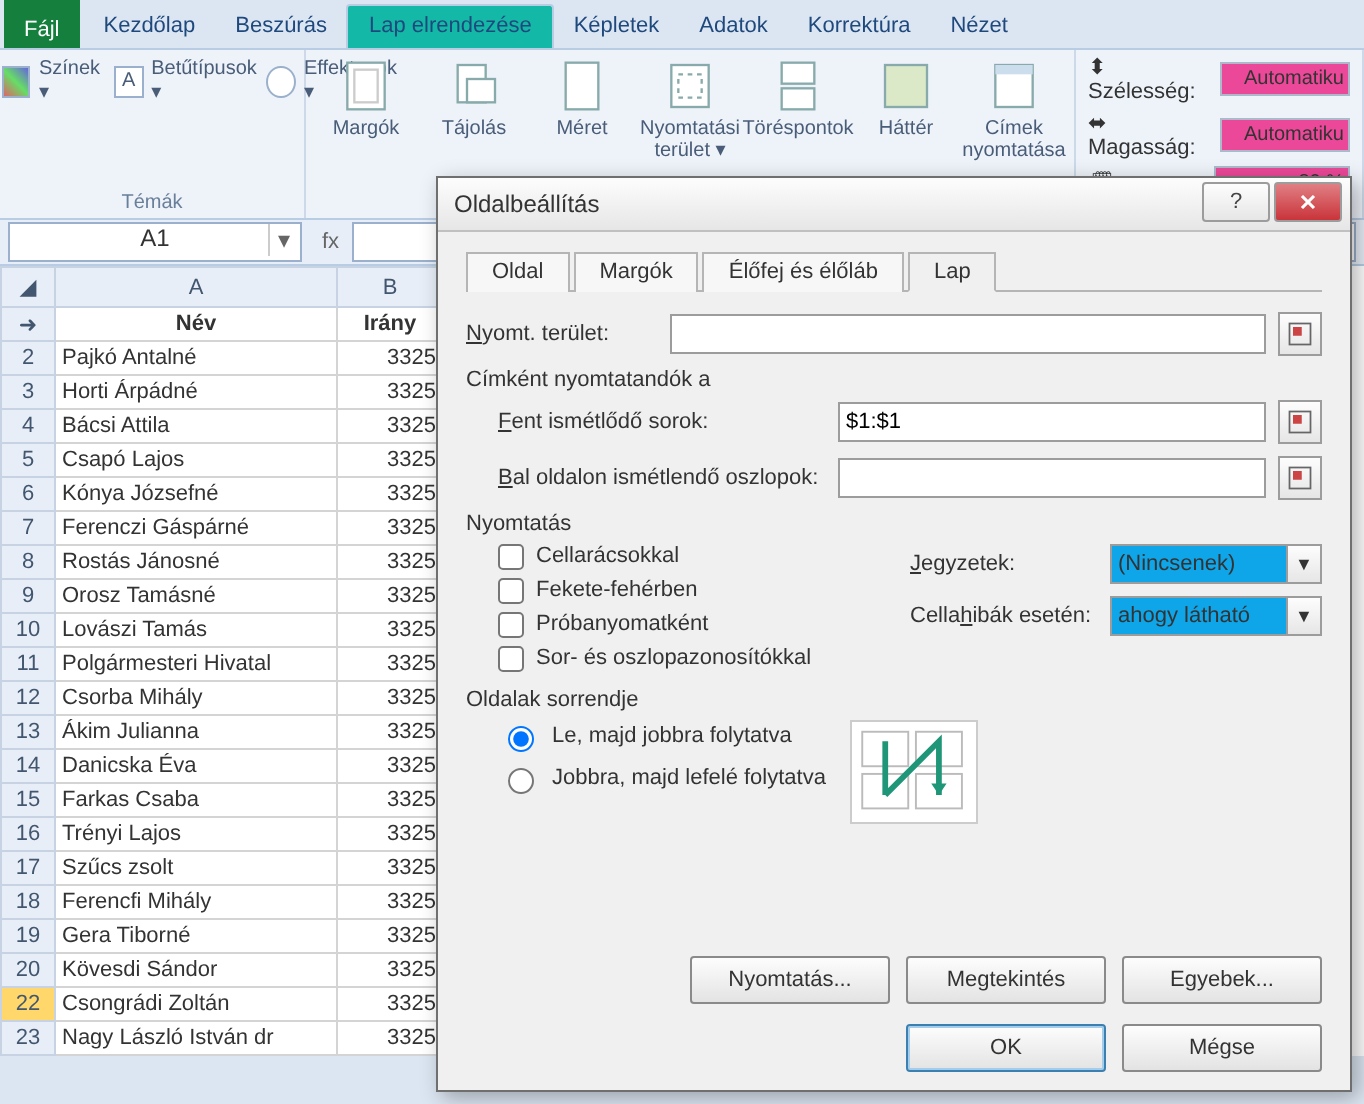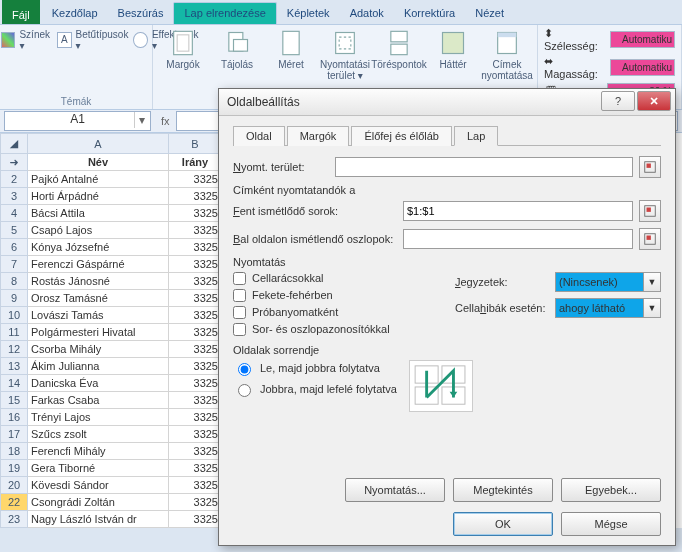--- a/index.html
+++ b/index.html
@@ -47,21 +47,21 @@
 .dlg-tabs{display:flex;border-bottom:1px solid #b5b5b5;margin-bottom:10px}
 .dtab{padding:3px 12px;border:1px solid #b5b5b5;border-bottom:none;background:#f0f0f0;margin-right:2px;margin-bottom:-1px;cursor:pointer;font-size:11px}
 .dtab.active{background:#f0f0f0;border-bottom:1px solid #f0f0f0}
 .dtab:not(.active){background:#f7f7f7}
 .lbl{font-size:11px}
 .field-row{display:flex;align-items:center;margin-bottom:6px;gap:6px}
 .txt-input{flex:1;height:18px;border:1px solid #9c9c9c;background:#fff;padding:0 3px;font-size:11px}
 .refbtn{width:20px;height:20px;border:1px solid #9c9c9c;background:linear-gradient(#fdfdfd,#e6e6e6);display:flex;align-items:center;justify-content:center}
 .refbtn svg{width:14px;height:14px}
 .group-title{font-size:11px;margin:4px 0 4px}
-.indent{margin-left:0}
+.indent{margin-left:16px}
 .chk{display:flex;align-items:flex-start;gap:6px;margin-bottom:4px;font-size:11px}
 .chk input{margin:0}
 .two-col{display:flex;gap:18px}
 .left-col{flex:1}
 .right-col{width:206px}
 .sel-row{display:flex;align-items:center;gap:6px;margin-bottom:6px}
 .combo{flex:1;height:18px;border:1px solid #9c9c9c;background:#0ea5e9;display:flex;align-items:center;padding:0 3px;position:relative;font-size:11px}
 .combo .arrow{position:absolute;right:0;top:0;width:16px;height:18px;border-left:1px solid #9c9c9c;background:linear-gradient(#fdfdfd,#e6e6e6);display:flex;align-items:center;justify-content:center;font-size:9px}
 .rad{display:flex;align-items:center;gap:6px;margin-bottom:5px;font-size:11px}
 .order-row{display:flex;gap:12px;align-items:flex-start}

